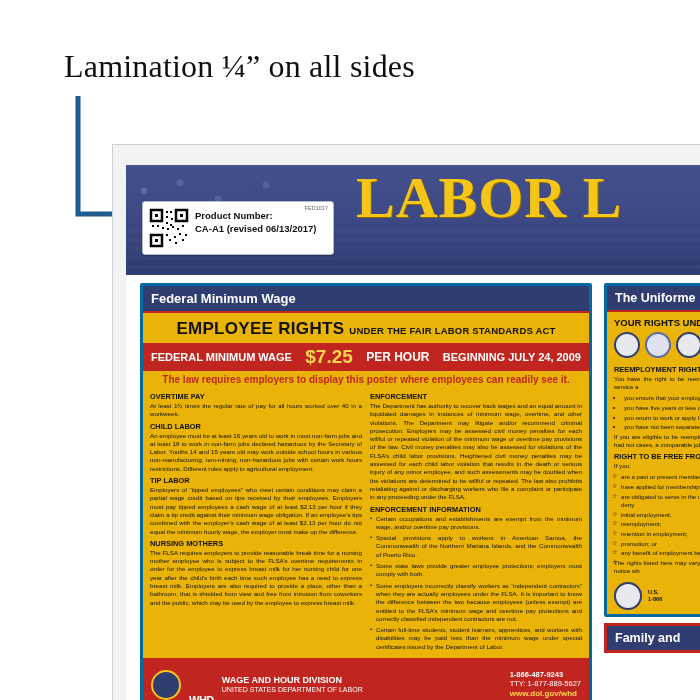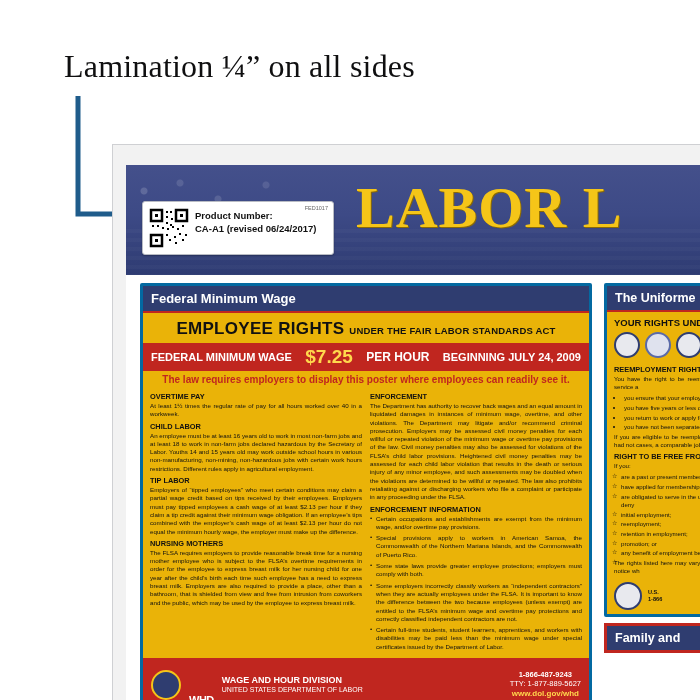--- a/index.html
+++ b/index.html
@@ -52,21 +52,21 @@
       radial-gradient(circle at 80px 86px, rgba(255,255,255,.10) 0 3px, transparent 4px),
       radial-gradient(circle at 160px 78px, rgba(255,255,255,.10) 0 3px, transparent 4px);
   }
   .header .stripes{
     position:absolute; left:0; bottom:0; width:100%; height:46px;
     background:repeating-linear-gradient(180deg,
       rgba(255,255,255,.05) 0 4px, rgba(0,0,0,0) 4px 9px);
     opacity:.5;
   }
   .poster-title{
-    position:absolute; left:230px; top:14px;
+    position:absolute; left:230px; top:4px;
     font-family:"Liberation Serif", serif;
     font-weight:bold; font-size:58px; line-height:1;
     color:#f5c518; letter-spacing:1px;
     text-shadow:1px 1px 0 #8a6a06;
     white-space:nowrap;
     text-align:center;
   }
   
   .prodbox{
     position:absolute; left:16px; top:28px; width:190px; height:52px;
@@ -120,21 +120,21 @@
   .whd{
     background:#c0261f; color:#fff; display:flex; align-items:center;
     padding:5px 8px; gap:8px; position:relative; min-height:30px;
   }
   .whd .seal{
     width:26px;height:26px;border-radius:50%;background:#2f3d70;
     border:2px solid #f5c518; flex:0 0 auto;
   }
   .whd .wl{ font-weight:bold; font-size:9px; line-height:1.25;}
   .whd .wl .s{ font-weight:normal; font-size:7px;}
-  .whd .wr{ margin-left:auto; text-align:center; font-size:7.5px; line-height:1.3;}
+  .whd .wr{ margin-left:auto; text-align:left; font-size:7.5px; line-height:1.3;}
   .whd .wr .b{font-weight:bold;}
   .whd .wr .site{ color:#ffd84d; font-weight:bold; font-size:8px;}
   .whd .code{ position:absolute; right:3px; bottom:1px; font-size:4.2px; color:#f3c9c7;}
   .whd .logo{ font-weight:bold; font-size:11px; letter-spacing:-.5px;margin-top:31px;}
 
   
   .rtitle{
     background:#2f3d70; color:#fff; font-weight:bold; font-size:12.5px; padding:5px 8px;
     border-bottom:2px solid #c0261f;
   }
@@ -204,21 +204,21 @@
               <rect x="20" y="31" width="2" height="2"></rect>
             <rect x="26" y="34" width="2" height="2"></rect>
               <rect x="33" y="31" width="2" height="2"></rect>
             <rect x="36" y="26" width="2" height="2"></rect>
               <rect x="17" y="26" width="2" height="2"></rect>
           </g>
         </svg>
         <div class="fedcode">FED1017</div>
         <div class="prodtext">
           <div>Product Number:</div>
-          <div>CA-A1 (revised 06/24/2017)</div>
+          <div>CA-A1 (revised 06/13/2017)</div>
         </div>
       </div>
     </div>
 
     <div class="cols">
 
       <div class="colL">
 
         <div class="panel">
           <div class="panel-bluetop">Federal Minimum Wage</div>

